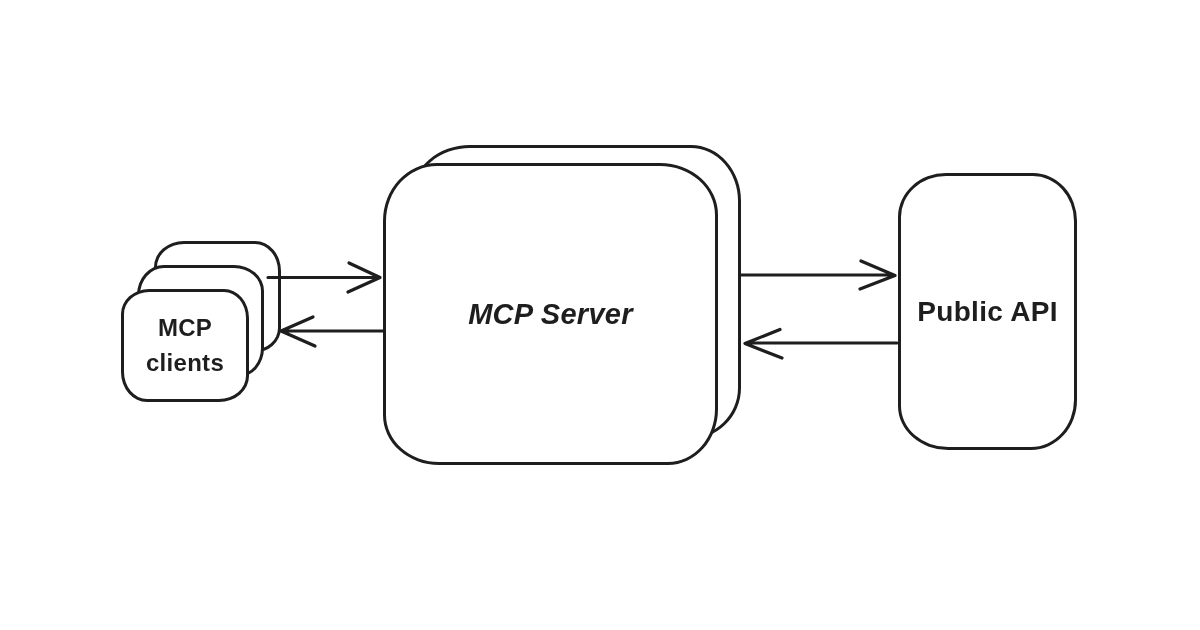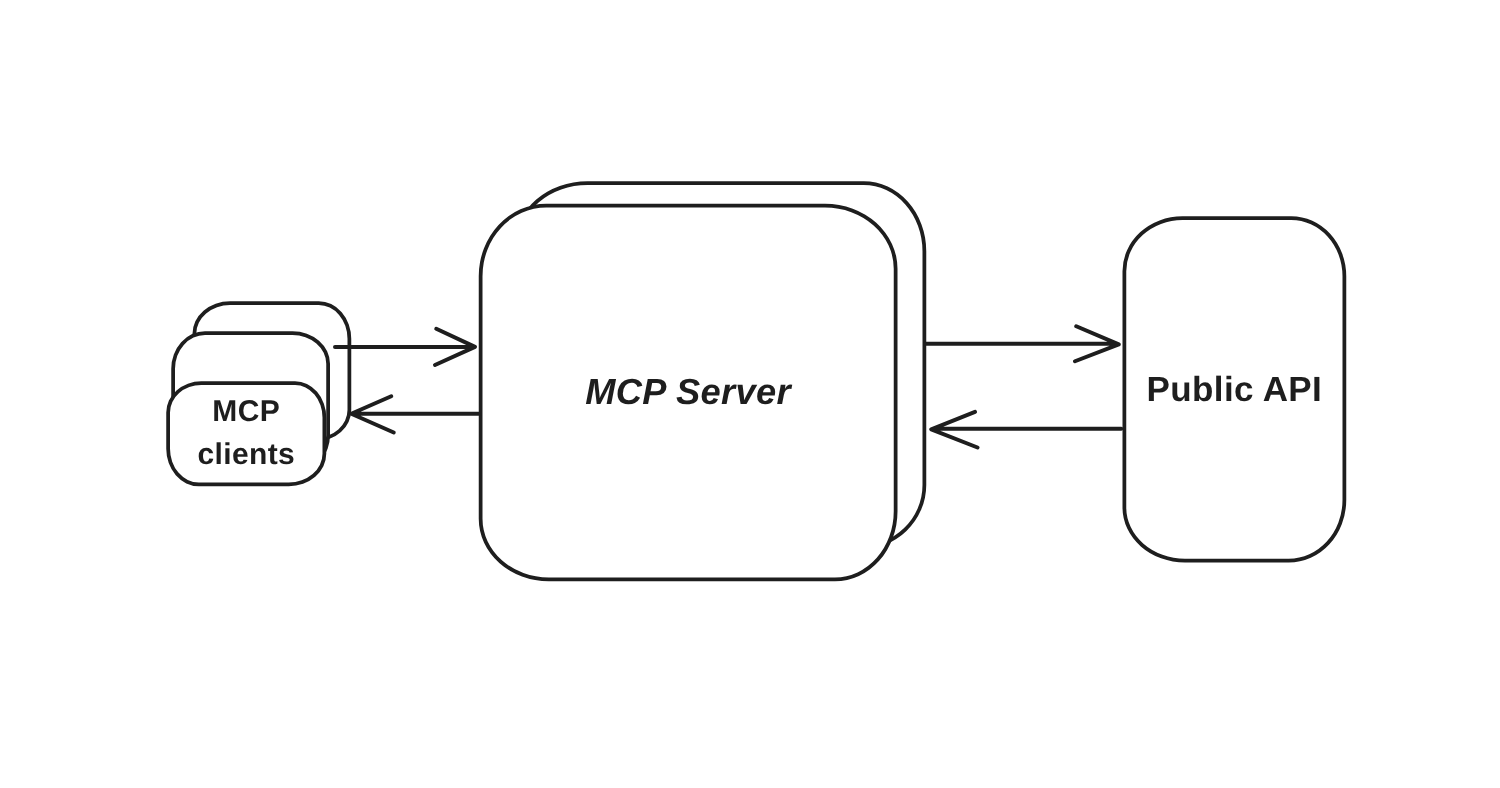--- a/index.html
+++ b/index.html
@@ -17,25 +17,24 @@
   .shape {
     position: absolute;
     background: #ffffff;
     border: 3.5px solid #1e1e1e;
   }
   
   .clients-card { width: 127px; height: 112px; }
   .clients-back  { left: 154px; top: 241px; border-radius: 30px 26px 28px 25px / 26px 30px 25px 29px; }
   .clients-mid   { left: 137px; top: 265px; border-radius: 27px 30px 25px 29px / 30px 26px 29px 25px; }
   .clients-front {
-    left: 121px; top: 305px; width: 128px; height: 84px;
+    left: 121px; top: 289px; width: 128px; height: 113px;
     border-radius: 28px 25px 30px 26px / 25px 29px 26px 30px;
     display: flex; align-items: center; justify-content: center;
     text-align: center;
-    margin-left: 12px;
   }
   
   .server-back {
     left: 412px; top: 145px; width: 329px; height: 295px;
     border-radius: 58px 50px 54px 52px / 50px 56px 52px 58px;
   }
   .server-front {
     left: 383px; top: 163px; width: 335px; height: 302px;
     border-radius: 54px 58px 50px 56px / 58px 52px 56px 50px;
     display: flex; align-items: center; justify-content: center; font-style: italic;

